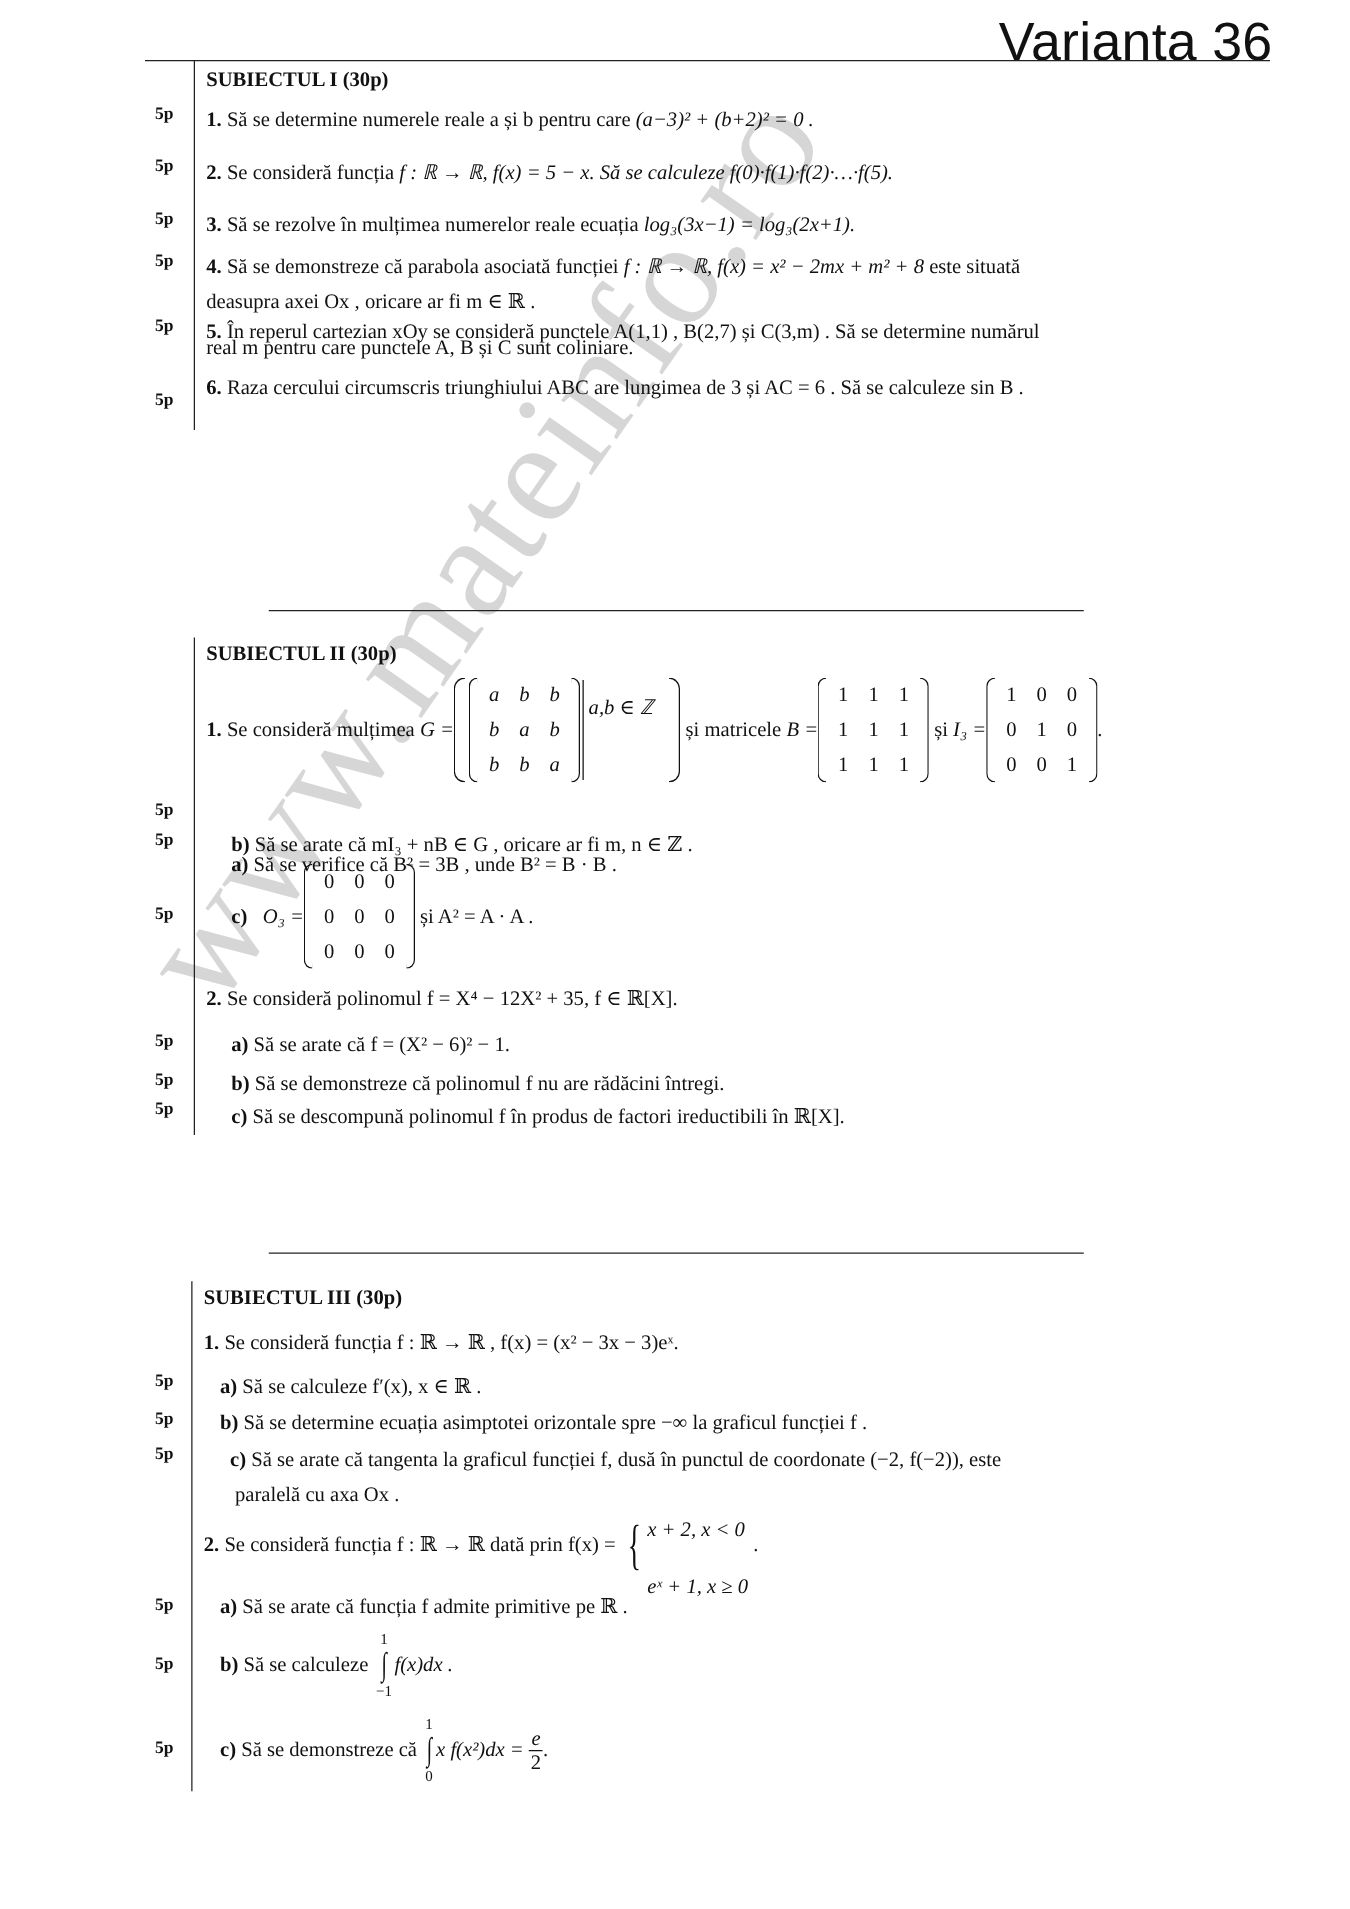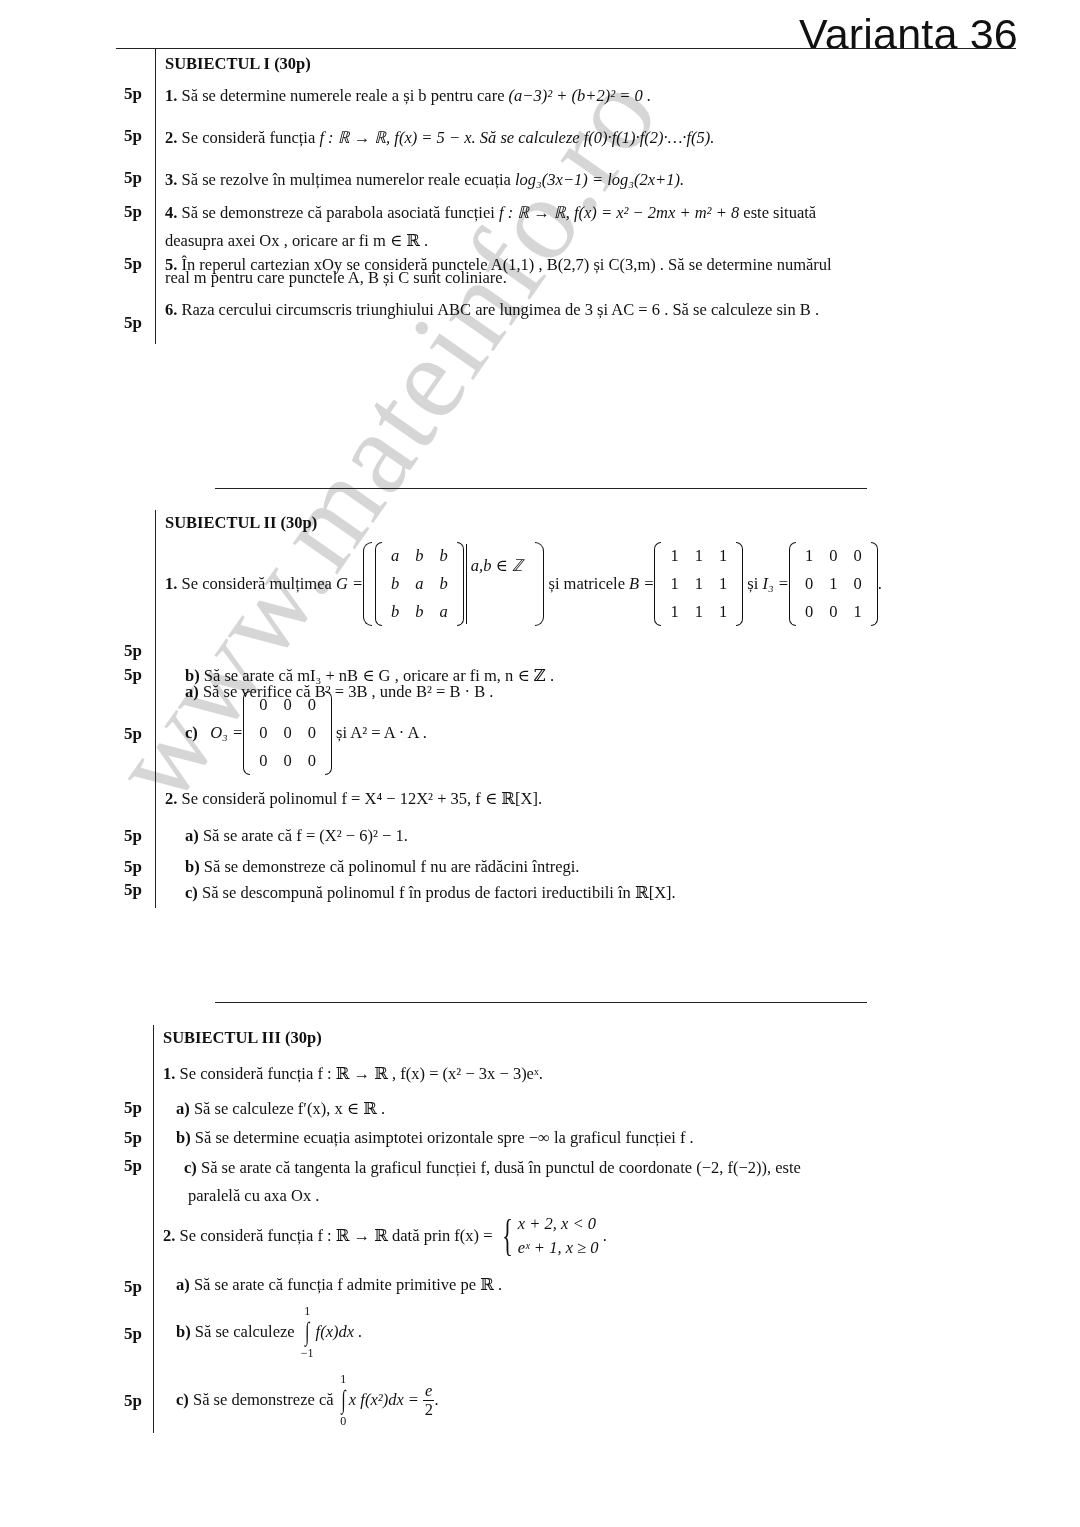--- a/index.html
+++ b/index.html
@@ -2,21 +2,21 @@
 <html><head>
 <meta charset="utf-8">
 <style>
   html,body{margin:0;padding:0;background:#fff;}
   body{width:1080px;height:1527px;position:relative;overflow:hidden;
        font-family:"Liberation Serif","DejaVu Serif",serif;color:#111;font-size:16.5px;}
   .abs{position:absolute;}
   .title{position:absolute;right:62px;top:10px;font-family:"Liberation Sans",sans-serif;font-size:43px;color:#111;letter-spacing:0.2px;}
   .hr{position:absolute;height:0;border-top:1.6px solid #222;}
   .vbar{position:absolute;border-left:1.6px solid #222;width:0;}
-  .pts{position:absolute;font-weight:bold;font-size:17px;left:124px;}
+  .pts{position:absolute;font-weight:bold;font-size:14px;left:124px;}
   .line{position:absolute;white-space:nowrap;line-height:20px;}
   .hd{font-weight:bold;}
   b{font-weight:bold;}
   .m{font-style:italic;}
   
   .mat{display:inline-block;position:relative;vertical-align:middle;padding:0 8px;}
   .mat::before,.mat::after{content:"";position:absolute;top:0;bottom:0;width:6px;border:1.3px solid #111;}
   .mat::before{left:0;border-right:none;border-radius:8px 0 0 8px;}
   .mat::after{right:0;border-left:none;border-radius:0 8px 8px 0;}
   .mat table{border-collapse:collapse;}
@@ -24,21 +24,21 @@
   .mat.it td{font-style:italic;}
   .setbrace{display:inline-block;vertical-align:middle;position:relative;padding:0 12px;}
   .setbrace::before,.setbrace::after{content:"";position:absolute;top:0;bottom:0;width:8px;border:1.3px solid #111;}
   .setbrace::before{left:0;border-right:none;border-radius:10px 0 0 10px;}
   .setbrace::after{right:0;border-left:none;border-radius:0 10px 10px 0;}
   .vline{display:inline-block;vertical-align:middle;border-left:1.3px solid #111;height:80px;margin:0 2px;}
   .inl{display:inline-flex;align-items:center;}
   .watermark{position:absolute;left:140px;top:720px;transform:rotate(-55deg);transform-origin:left center;
              font-family:"Liberation Serif",serif;font-size:118px;color:rgba(180,180,180,0.55);white-space:nowrap;letter-spacing:2px;pointer-events:none;}
   .cases{display:inline-block;vertical-align:middle;line-height:24px;}
-  .cases div{white-space:nowrap;}
+  .cases div{white-space:nowrap;margin-top:21px;}
   .intg{display:inline-block;vertical-align:middle;text-align:center;line-height:14px;font-size:12px;margin:0 2px;}
   .intg .s{font-size:26px;line-height:28px;font-style:normal;transform:scaleX(0.6);}
   .frac{display:inline-block;vertical-align:middle;text-align:center;line-height:18px;}
   .frac .n{border-bottom:1px solid #111;padding:0 2px;font-style:italic;}
 </style>
 </head>
 <body>
 
 <div class="watermark">www.mateinfo.ro</div>
 

